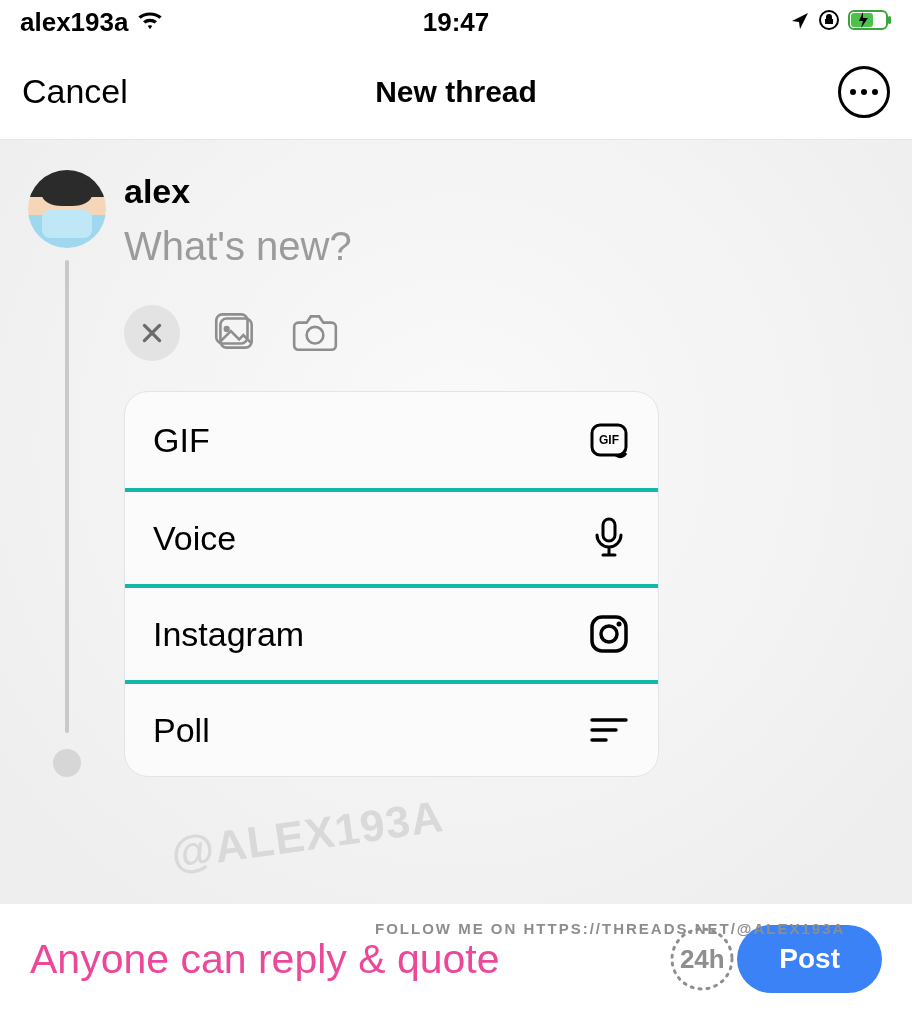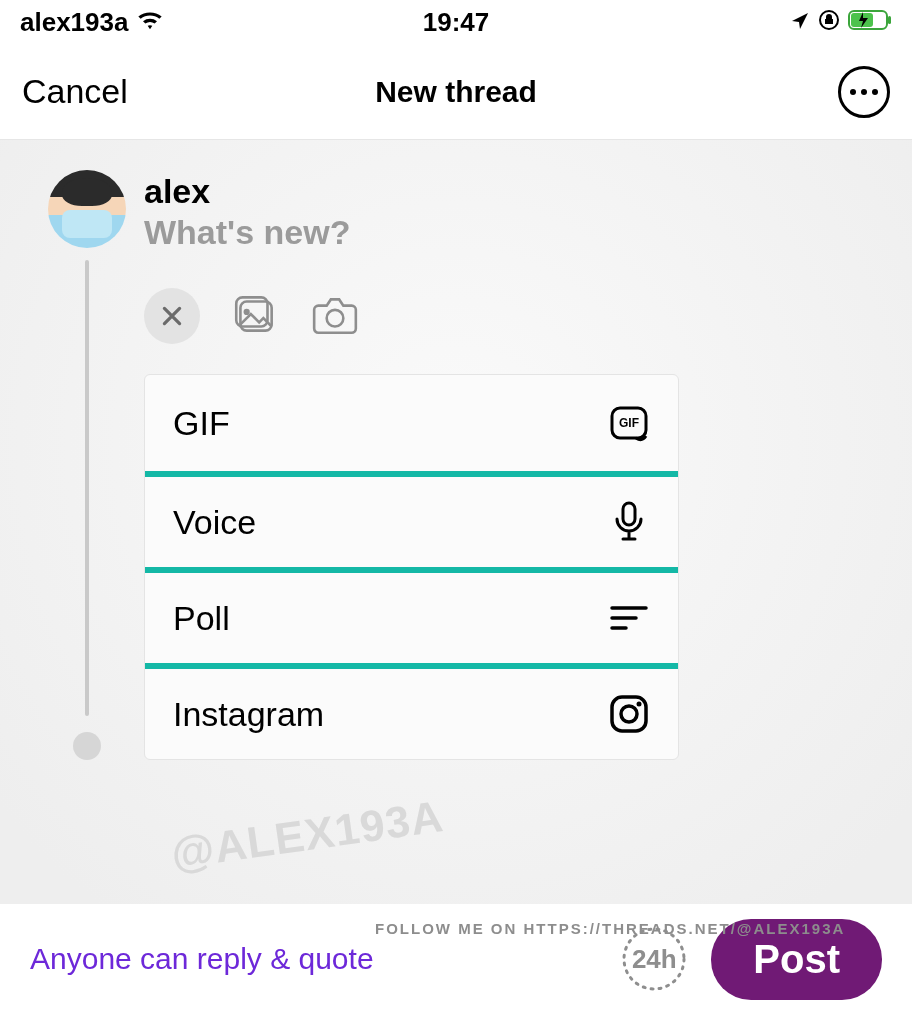--- a/index.html
+++ b/index.html
@@ -12,51 +12,51 @@
   .status-center { position: absolute; left: 50%; transform: translateX(-50%); font-weight: 700; }
 
   
   .nav-bar { height: 96px; display: flex; align-items: center; justify-content: space-between; padding: 0 22px; border-bottom: 1px solid #e6e6e6; }
   .nav-cancel { font-size: 34px; font-weight: 400; }
   .nav-title { font-size: 30px; font-weight: 800; position: absolute; left:50%; transform: translateX(-50%);}
   .nav-more { width: 52px; height: 52px; border: 3px solid #000; border-radius: 50%; display: flex; align-items: center; justify-content: center; gap: 5px; }
   .nav-more span { width: 6px; height: 6px; background:#000; border-radius:50%; }
 
   
-  .composer { flex: 1; padding: 30px 30px 0 42px; position: relative; background: radial-gradient(circle at 50% 40%, #fafafa 0%, #eeeeee 90%); }
+  .composer { flex: 1; padding: 30px 30px 0 22px; position: relative; background: radial-gradient(circle at 50% 40%, #fafafa 0%, #eeeeee 90%); }
   .row { display: flex; }
   .avatar-col { width: 90px; display: flex; flex-direction: column; align-items: center; }
   .avatar { width: 78px; height: 78px; border-radius: 50%; background: linear-gradient(180deg,#2b2b2b 0%,#2b2b2b 35%,#f6d6b8 35%,#f6d6b8 58%,#9fd7ef 58%,#9fd7ef 100%); position: relative; overflow:hidden; }
   .avatar::before{content:"";position:absolute;top:8px;left:14px;width:50px;height:28px;background:#2b2b2b;border-radius:50% 50% 40% 40%;}
   .avatar::after{content:"";position:absolute;bottom:10px;left:14px;width:50px;height:28px;background:#bfe7f5;border-radius:8px;}
   .thread-line { width: 4px; flex: 1; background: #c9c9c9; margin: 12px 0; border-radius: 2px; }
   .thread-dot { width: 28px; height: 28px; border-radius:50%; background:#d6d6d6; margin-top:4px;}
   .content-col { flex: 1; padding-left: 12px; }
   .username { font-size: 34px; font-weight: 700; margin-top: 2px;}
-  .placeholder { font-size: 34px; color: #9b9b9b; margin-top: 2px; font-weight: bold; }
+  .placeholder { font-size: 40px; color: #9b9b9b; margin-top: 13px; }
   .attach-row { display: flex; align-items: center; gap: 30px; margin-top: 36px; }
   .attach-close { width: 56px; height: 56px; border-radius: 50%; background: #e3e3e3; display:flex; align-items:center; justify-content:center;}
   .icon-grey { stroke:#8e8e8e; fill:none; stroke-width:2.5;}
   
   
-  .menu-card { margin-top: 30px; width: 535px; background: #fbfbfb; border: 1px solid #e4e4e4; border-radius: 6px; overflow: hidden; }
-  .menu-item { height: 96px; display: flex; align-items: center; justify-content: space-between; padding: 0 28px; font-size: 34px; font-weight: 500; border-top: 6px solid #14b8a6; }
+  .menu-card { margin-top: 30px; width: 535px; background: #fbfbfb; border: 1px solid #e4e4e4; border-radius: 24px; overflow: hidden; }
+  .menu-item { height: 96px; display: flex; align-items: center; justify-content: space-between; padding: 0 28px; font-size: 34px; font-weight: 500; border-top: 4px solid #14b8a6; }
   .menu-item:first-child { border-top: none; }
   .menu-icon { width: 42px; height: 42px; display:flex; align-items:center; justify-content:center;}
 
   .watermark { position: absolute; left: 170px; top: 670px; font-size: 44px; font-weight: 900; color: #d9d9d9; transform: rotate(-8deg); letter-spacing: 1px; pointer-events:none;}
   .follow-tag { position:absolute; left:375px; top:780px; font-size:15px; letter-spacing:2px; color:#8d8d8d; font-weight:600;}
 
   
   .footer { height: 120px; display: flex; align-items: center; justify-content: space-between; padding: 0 30px 10px 30px; background:#fff; }
-  .reply-scope { font-size: 30px; color: #6d28d9; }
-  .footer-right { display:flex; align-items:center; gap: 22px;}
+  .reply-scope { font-size: 41px; color: #ec4899; }
+  .footer-right { display:flex; align-items:center; }
   .time-pill { font-size: 26px; font-weight: 700; color: #8e8e8e; position:relative; width:70px; height:70px; display:flex; align-items:center; justify-content:center;}
   .time-pill svg{position:absolute; inset:0;}
-  .post-btn { background: #701a75; color: #fff; font-size: 40px; font-weight: 700; border: none; border-radius: 40px; padding: 18px 42px; }
+  .post-btn { background: #3b82f6; color: #fff; font-size: 28px; font-weight: 700; border: none; border-radius: 40px; padding: 18px 42px; }
 </style>
 </head>
 <body>
 
 <div class="status-bar">
   <div class="status-left">
     <span>alex193a</span>
     <span>
       <svg width="28" height="22" viewBox="0 0 24 18">
           <path d="M12 17 L14 14 A4 4 0 0 0 10 14 Z M6 10 A10 10 0 0 1 18 10 L16 12 A7 7 0 0 0 8 12 Z M2 6 A16 16 0 0 1 22 6 L20 8 A13 13 0 0 0 4 8 Z" fill="#000"></path>
@@ -138,36 +138,36 @@
         <div class="menu-item">
           <span>Voice</span>
           <span class="menu-icon">
             <svg width="38" height="42" viewBox="0 0 38 42">
                 <rect x="13" y="2" width="12" height="22" rx="6" fill="none" stroke="#000" stroke-width="3"></rect>
                 <path d="M7 18 a12 12 0 0 0 24 0 M19 30 v8 M13 38 h12" fill="none" stroke="#000" stroke-width="3" stroke-linecap="round"></path>
               </svg>
           </span>
         </div>
         <div class="menu-item">
+          <span>Instagram</span>
+          <span class="menu-icon">
+            <svg width="42" height="42" viewBox="0 0 42 42">
+                <rect x="4" y="4" width="34" height="34" rx="10" fill="none" stroke="#000" stroke-width="3.5"></rect>
+                <circle cx="21" cy="21" r="8" fill="none" stroke="#000" stroke-width="3.5"></circle>
+                <circle cx="31" cy="11" r="2.5" fill="#000"></circle>
+              </svg>
+          </span>
+        </div>
+        <div class="menu-item">
           <span>Poll</span>
           <span class="menu-icon">
             <svg width="38" height="30" viewBox="0 0 38 30">
                 <line x1="2" y1="5" x2="36" y2="5" stroke="#000" stroke-width="3.5" stroke-linecap="round"></line>
                 <line x1="2" y1="15" x2="26" y2="15" stroke="#000" stroke-width="3.5" stroke-linecap="round"></line>
                 <line x1="2" y1="25" x2="16" y2="25" stroke="#000" stroke-width="3.5" stroke-linecap="round"></line>
-              </svg>
-          </span>
-        </div>
-        <div class="menu-item">
-          <span>Instagram</span>
-          <span class="menu-icon">
-            <svg width="42" height="42" viewBox="0 0 42 42">
-                <rect x="4" y="4" width="34" height="34" rx="10" fill="none" stroke="#000" stroke-width="3.5"></rect>
-                <circle cx="21" cy="21" r="8" fill="none" stroke="#000" stroke-width="3.5"></circle>
-                <circle cx="31" cy="11" r="2.5" fill="#000"></circle>
               </svg>
           </span>
         </div>
       </div>
     </div>
   </div>
 
   <div class="watermark">@ALEX193A</div>
   <div class="follow-tag">FOLLOW ME ON HTTPS://THREADS.NET/@ALEX193A</div>
 </div>

